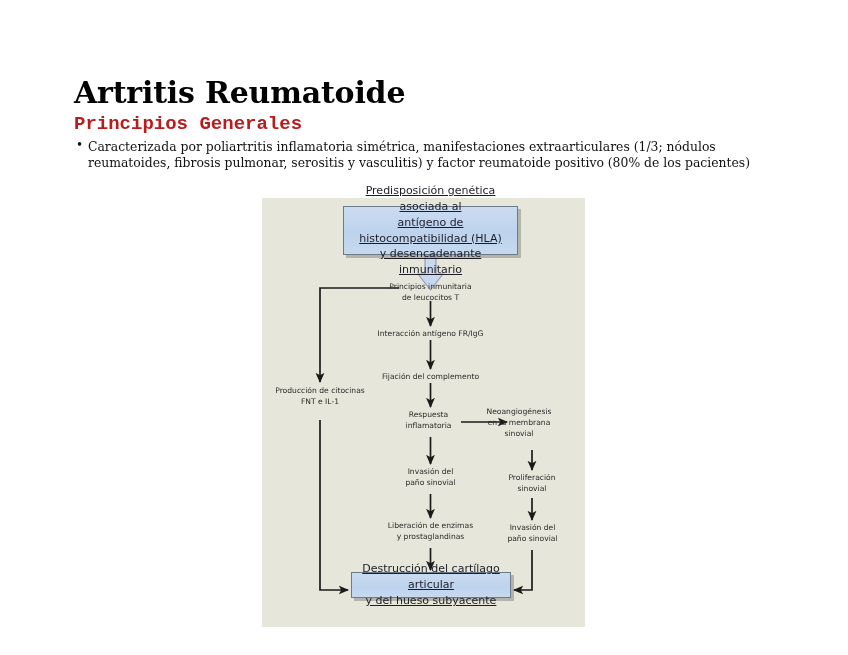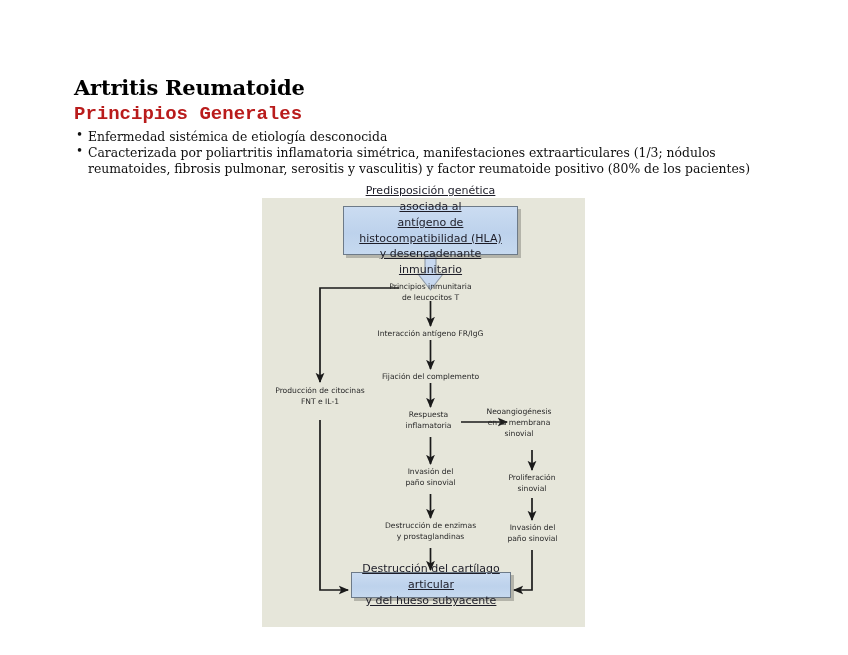--- a/index.html
+++ b/index.html
@@ -15,21 +15,21 @@
 
   
   .doc {
     position: absolute;
     left: 74px; top: 76px;
     width: 700px;
   }
   .doc-title {
     font-family: "DejaVu Serif", serif;
     font-weight: bold;
-    font-size: 21px;
+    font-size: 30px;
     letter-spacing: -0.2px;
     color: #000;
     margin: 0 0 5px 0;
     line-height: 1.1;
   }
   .doc-subtitle {
     font-family: Liberation Mono, monospace;
     font-weight: bold;
     font-size: 19px;
     color: #b91c1c;
@@ -110,21 +110,20 @@
     white-space: nowrap;
   }
 </style>
 </head>
 <body>
 
 <div class="doc">
   <h1 class="doc-title">Artritis Reumatoide</h1>
   <h2 class="doc-subtitle">Principios Generales</h2>
   <ul class="bullets">
-    <li>Enfermedad sistémica de etiología desconocida</li>
     <li>Caracterizada por poliartritis inflamatoria simétrica, manifestaciones extraarticulares (1/3; nódulos reumatoides, fibrosis pulmonar, serositis y vasculitis) y factor reumatoide positivo (80% de los pacientes)</li>
   </ul>
 </div>
 
 <div class="diagram">
 
   <svg viewBox="0 0 323 429">
     <defs>
       <marker id="arrowhead" markerWidth="7" markerHeight="7" refX="5.4" refY="3" orient="auto">
         <path d="M0,0.4 L6,3 L0,5.6 L1.4,3 Z" fill="#1a1a1a"></path>
@@ -208,21 +207,21 @@
     <span>Invasión del</span><br>
     <span>paño sinovial</span>
   </div>
 
   <div class="label" style="left:237px; top:275px; width:66px;">
     <span>Proliferación</span><br>
     <span>sinovial</span>
   </div>
 
   <div class="label" style="left:119px; top:323px; width:99px;">
-    <span>Destrucción de enzimas</span><br>
+    <span>Liberación de enzimas</span><br>
     <span>y prostaglandinas</span>
   </div>
 
   <div class="label" style="left:238px; top:325px; width:65px;">
     <span>Invasión del</span><br>
     <span>paño sinovial</span>
   </div>
 
 </div>
 

